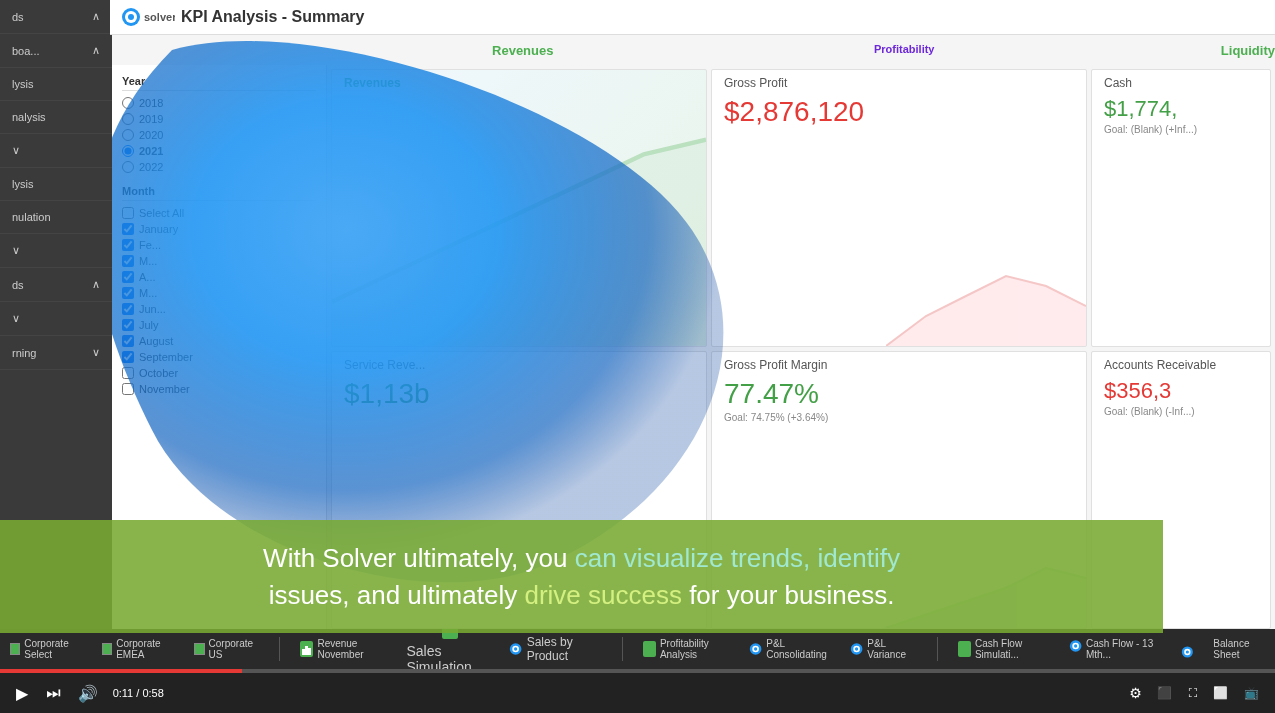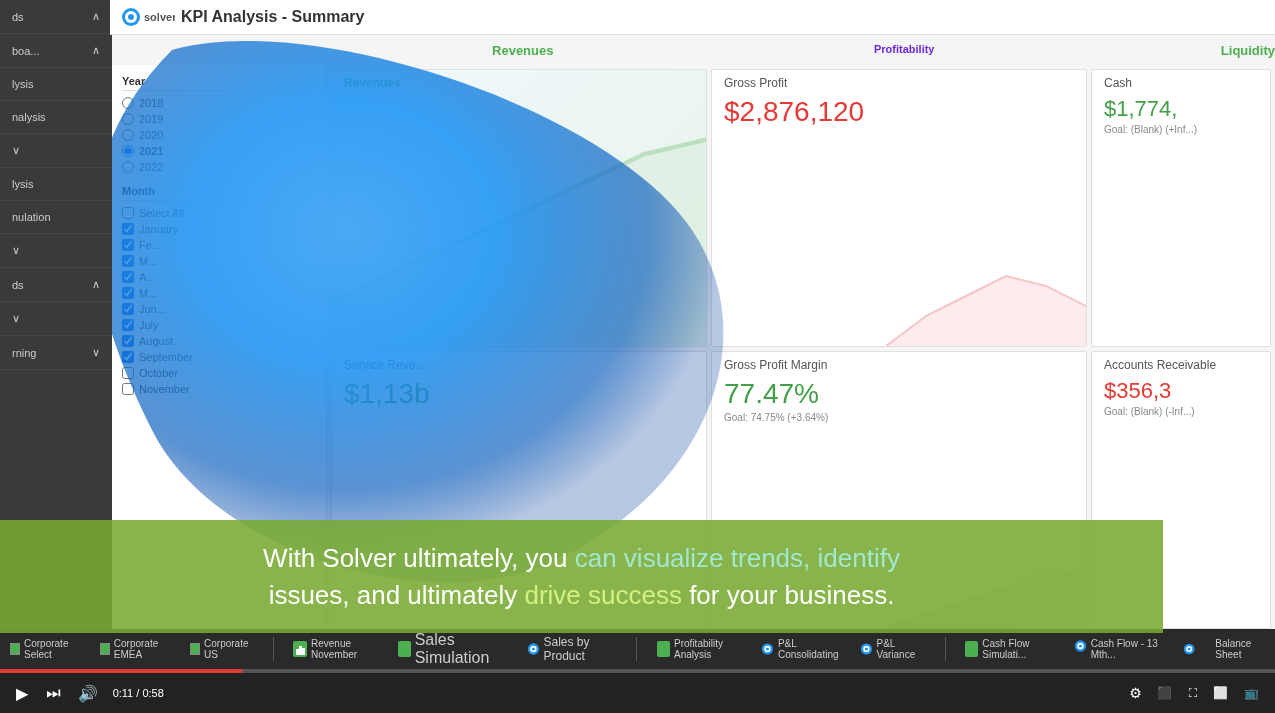--- a/index.html
+++ b/index.html
@@ -501,21 +501,21 @@
     <div style="width:1px;height:24px;background:#555; margin:0 4px;"></div>
 
     <div style="display:flex;align-items:center;gap:4px;color:#ccc;font-size:10px;">
       <div style="width:16px;height:16px;background:#4CAF50;border-radius:2px;display:flex;align-items:flex-end;justify-content:space-around;padding:2px;">
         <div style="width:3px;height:6px;background:white;"></div>
         <div style="width:3px;height:9px;background:white;"></div>
         <div style="width:3px;height:7px;background:white;"></div>
       </div>
       <span>Revenue November</span>
     </div>
-    <div style="display:flex;align-items:center;gap:4px;color:#ccc;font-size:16px;">
+    <div style="display:flex;align-items:center;gap:4px;color:#ccc;font-size:14px;flex-direction:column;">
       <div style="width:16px;height:16px;background:#4CAF50;border-radius:2px;"></div>
       <span>Sales Simulation</span>
     </div>
     <div style="display:flex;align-items:center;gap:4px;color:#ccc;font-size:12px;">
       <svg width="16" height="16" viewBox="0 0 16 16">
         <circle cx="8" cy="8" r="7" fill="#2196F3"></circle>
         <circle cx="8" cy="8" r="4" fill="white"></circle>
         <circle cx="8" cy="8" r="2" fill="#2196F3"></circle>
       </svg>
       <span>Sales by Product</span>
@@ -551,21 +551,21 @@
       <span>Cash Flow Simulati...</span>
     </div>
     <div style="display:flex;gap:4px;color:#ccc;font-size:10px;">
       <svg width="16" height="16" viewBox="0 0 16 16">
         <circle cx="8" cy="8" r="7" fill="#2196F3"></circle>
         <circle cx="8" cy="8" r="4" fill="white"></circle>
         <circle cx="8" cy="8" r="2" fill="#2196F3"></circle>
       </svg>
       <span>Cash Flow - 13 Mth...</span>
     </div>
-    <div style="display:flex;align-items:center;gap:20px;color:#ccc;font-size:10px;">
+    <div style="display:flex;align-items:flex-end;gap:20px;color:#ccc;font-size:10px;">
       <svg width="16" height="16" viewBox="0 0 16 16">
         <circle cx="8" cy="8" r="7" fill="#2196F3"></circle>
         <circle cx="8" cy="8" r="4" fill="white"></circle>
         <circle cx="8" cy="8" r="2" fill="#2196F3"></circle>
       </svg>
       <span>Balance Sheet</span>
     </div>
   </div>
 
   <div class="progress-bar-container">

